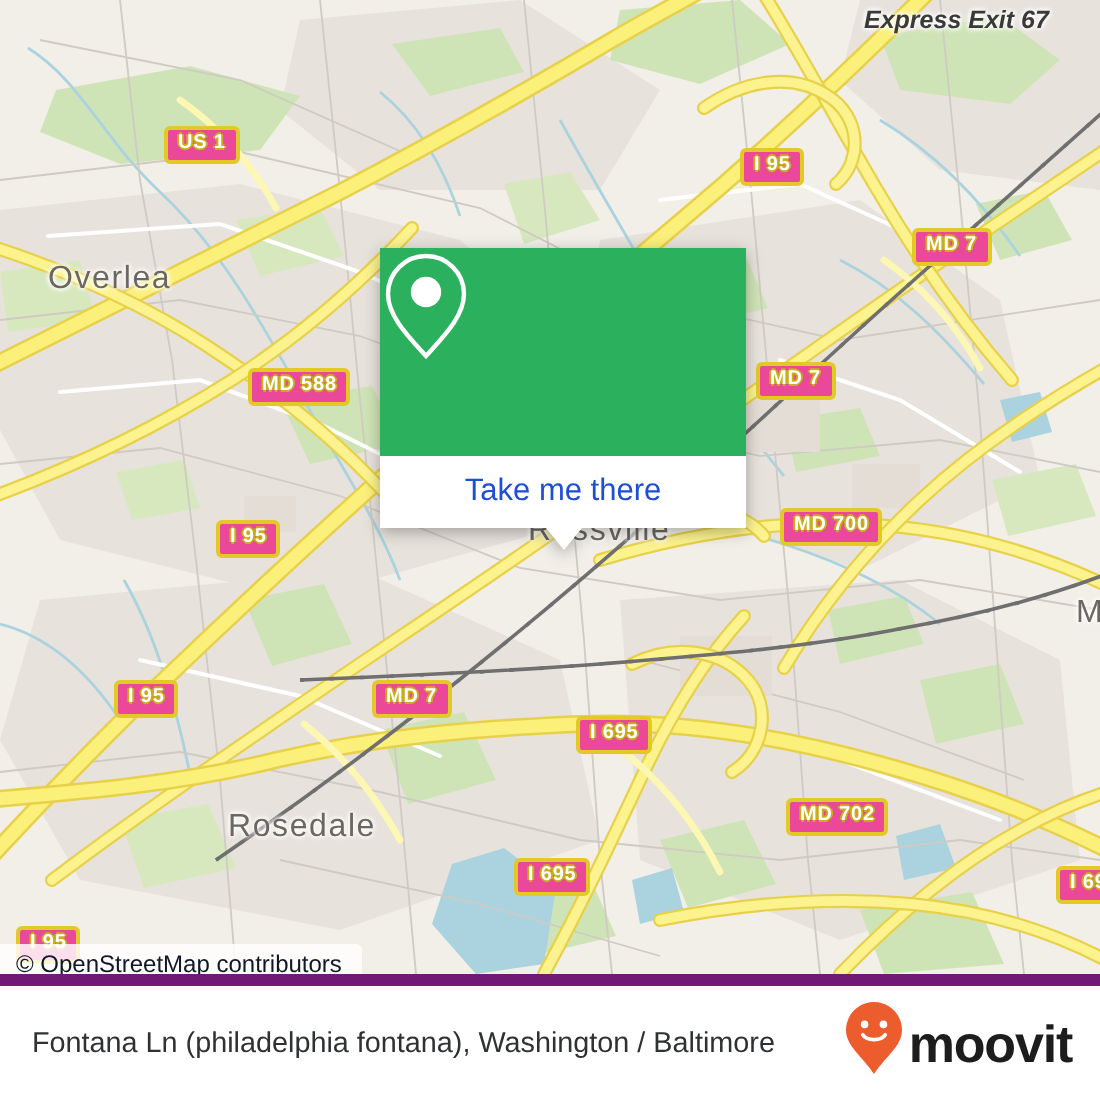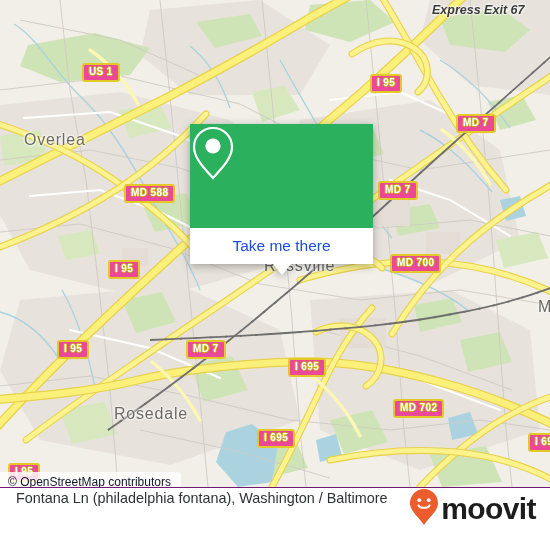--- a/index.html
+++ b/index.html
@@ -101,36 +101,36 @@
     z-index: 15;
     white-space: nowrap;
   }
 
   
   #bottombar {
     position: absolute;
     left: 0; top: 487px;
     width: 550px; height: 63px;
     background: #ffffff;
-    border-top: 1px solid #701a75;
-    display: flex; align-items: flex-start;
+    border-top: 6px solid #701a75;
+    display: flex; align-items: center;
     padding: 0 14px 0 16px;
     overflow: hidden;
   }
   #bottom-title {
     flex: 1;
     color: #2f3133;
     font-size: 14.4px;
     line-height: 20px;
     padding-right: 8px;
   }
   #logo { display: flex; align-items: center; gap: 2px; flex: none; }
   #logo-word {
     color: #1d1d1d;
-    font-size: 30px;
+    font-size: 26px;
     font-weight: bold;
     letter-spacing: -0.6px;
     line-height: 30px;
   }
 </style>
 </head>
 <body>
 
 <div id="app">
 

